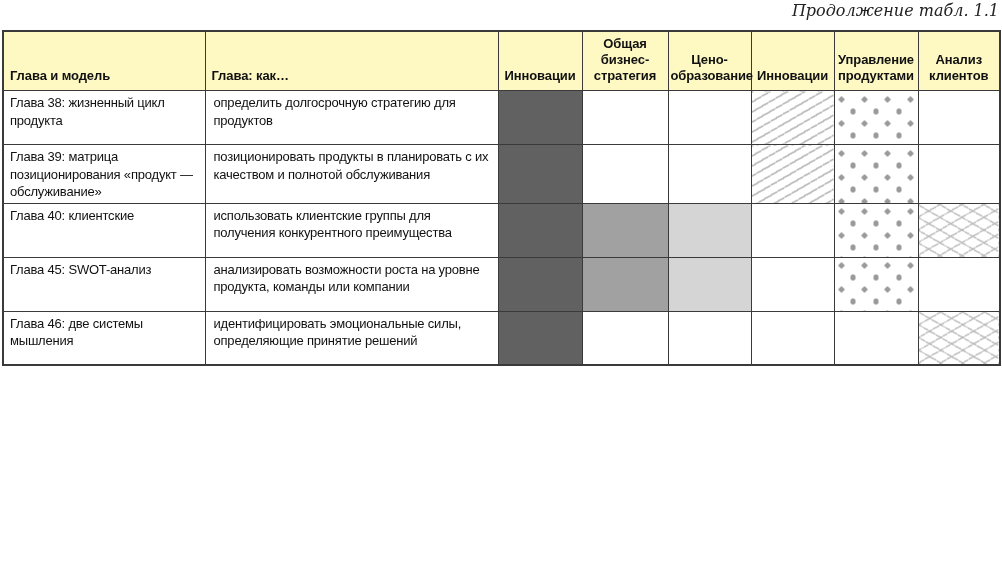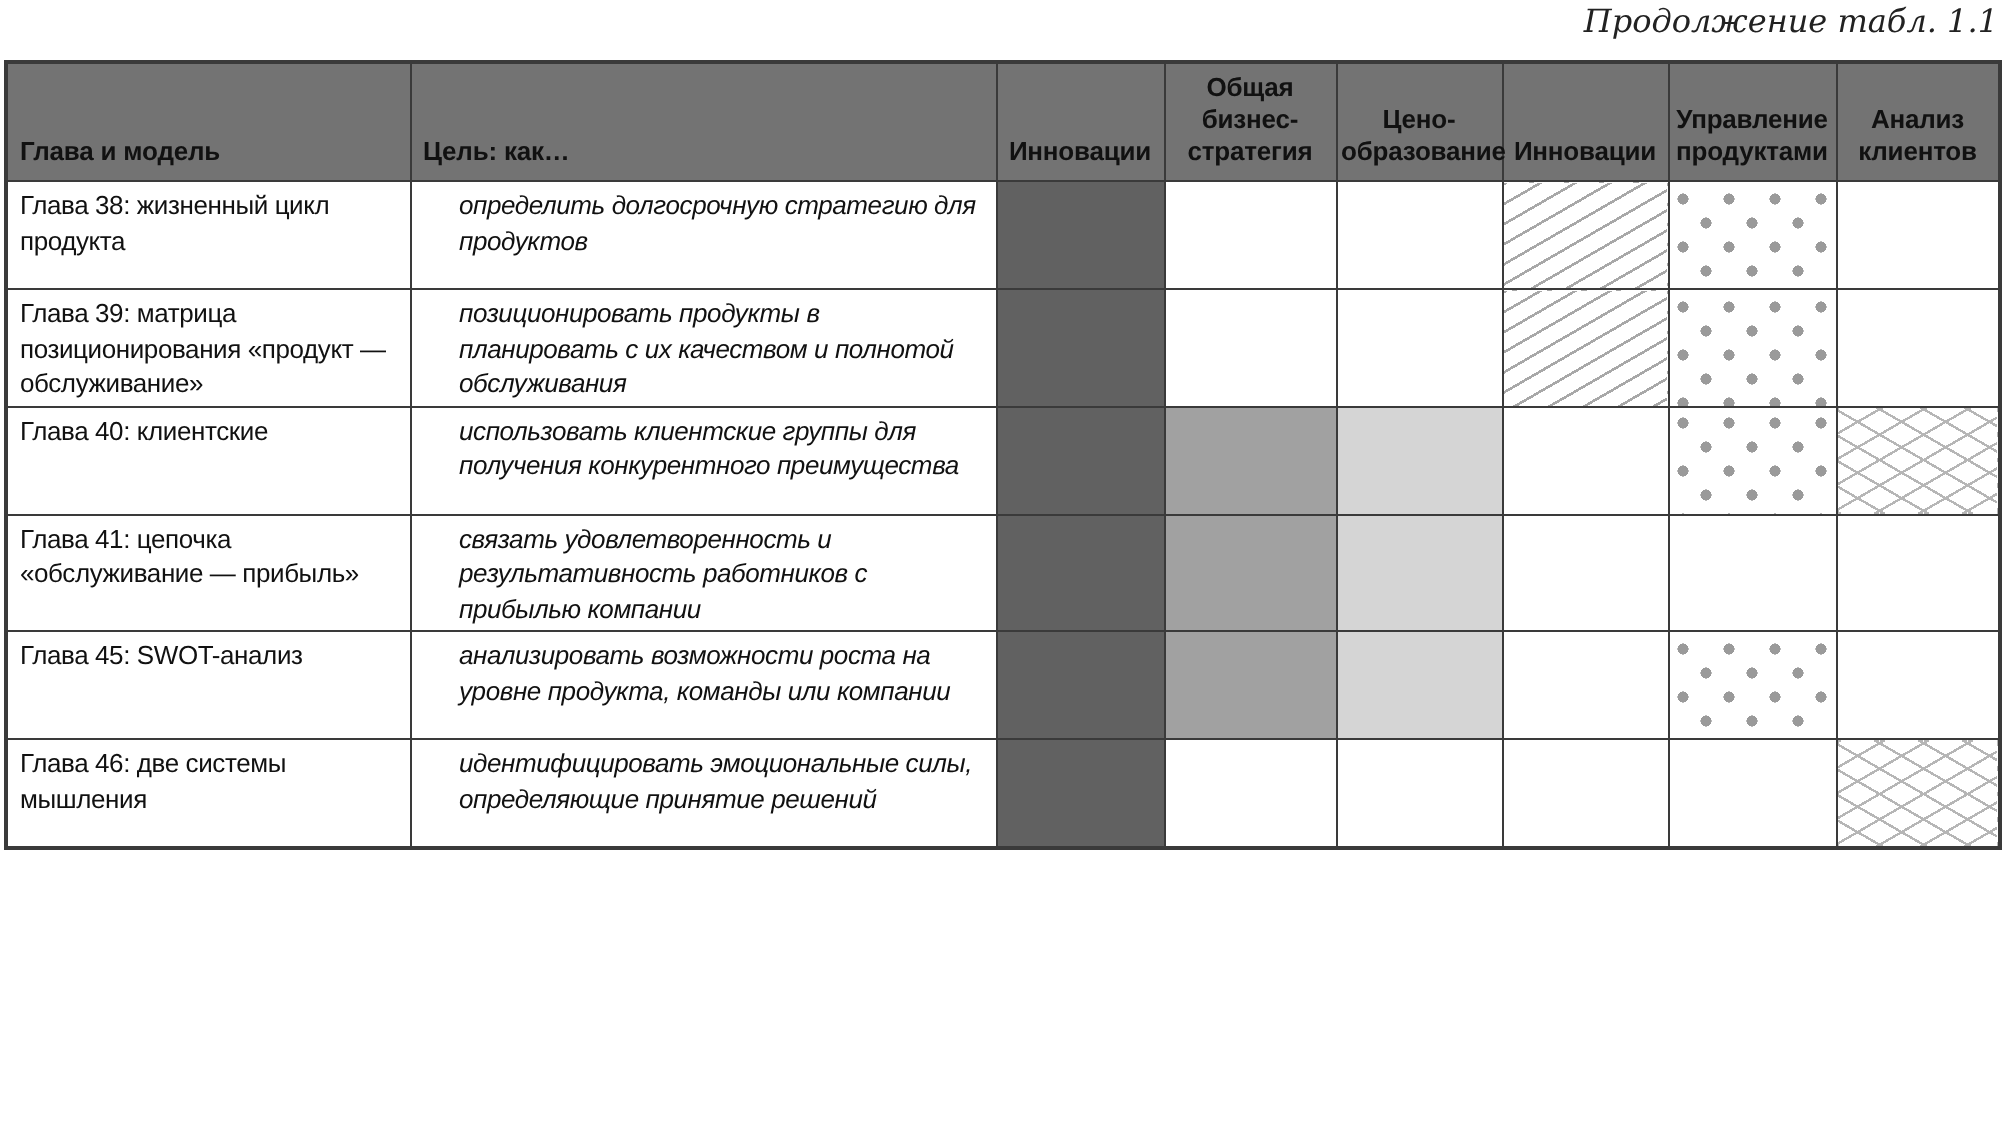--- a/index.html
+++ b/index.html
@@ -7,25 +7,25 @@
         font-family:"Liberation Sans",sans-serif;color:#111;}
   .caption{position:absolute;top:1px;right:3px;font-family:"DejaVu Serif",serif;
            font-style:italic;font-size:16px;color:#222;}
   table.matrix{position:absolute;top:30px;left:2px;width:997px;border-collapse:collapse;
                table-layout:fixed;border:2px solid #3a3a3a;}
   th,td{border:1.5px solid #3a3a3a;box-sizing:border-box;}
   thead tr{height:57px;}
   tbody tr{height:54px;}
   thead th{font-weight:bold;font-size:13px;line-height:16px;letter-spacing:-0.1px;
            vertical-align:bottom;text-align:left;padding:4px 5px 6px 6px;
-           white-space:pre-line;background:#737373;}
+           white-space:pre-line;background:#fef9c3;}
   thead th.center{text-align:center;padding:4px 2px 6px 2px;}
   tbody td{vertical-align:top;font-size:13px;line-height:17.5px;letter-spacing:-0.2px;
            padding:3px 6px 2px 6px;background:#fff;}
-  td.cell-goal{padding-left:24px;padding-right:6px;font-style:italic;}
+  td.cell-goal{padding-left:8px;padding-right:6px;}
   td.cell-mark{padding:0;}
   .fill-dark{background:#616161;}
   .fill-medium{background:#a1a1a1;}
   .fill-light{background:#d5d5d5;}
   .fill-hatch{background-color:#fff;background-image:
       repeating-linear-gradient(150deg,#a8a8a8 0,#a8a8a8 1.3px,rgba(0,0,0,0) 1.3px,rgba(0,0,0,0) 8.7px);}
   .fill-dots{background-color:#fff;background-image:
       radial-gradient(circle 2.8px at 7px 8px,#9a9a9a 98%,rgba(0,0,0,0) 100%),
       radial-gradient(circle 2.8px at 18.5px 20px,#9a9a9a 98%,rgba(0,0,0,0) 100%);
       background-size:23px 24px;}
@@ -47,21 +47,21 @@
       <col style="width:84px">
       <col style="width:86px">
       <col style="width:83px">
       <col style="width:83px">
       <col style="width:84px">
       <col style="width:82px">
     </colgroup>
     <thead>
       <tr>
         <th>Глава и модель</th>
-        <th>Цель: как…</th>
+        <th>Глава: как…</th>
         <th class="center">Инновации</th>
         <th class="center">Общая
 бизнес-
 стратегия</th>
         <th class="center">Цено-
 образование</th>
         <th class="center">Инновации</th>
         <th class="center">Управление
 продуктами</th>
         <th class="center">Анализ
@@ -93,30 +93,20 @@
           <td class="cell-chapter">Глава 40: клиентские</td>
           <td class="cell-goal">использовать клиентские группы для получения конкурентного преимущества</td>
           <td class="cell-mark fill-dark"></td>
           <td class="cell-mark fill-medium"></td>
           <td class="cell-mark fill-light"></td>
           <td class="cell-mark fill-none"></td>
           <td class="cell-mark fill-dots"></td>
           <td class="cell-mark fill-cross"></td>
         </tr>
         <tr>
-          <td class="cell-chapter">Глава 41: цепочка «обслуживание — прибыль»</td>
-          <td class="cell-goal">связать удовлетворенность и результативность работников с прибылью компании</td>
-          <td class="cell-mark fill-dark"></td>
-          <td class="cell-mark fill-medium"></td>
-          <td class="cell-mark fill-light"></td>
-          <td class="cell-mark fill-none"></td>
-          <td class="cell-mark fill-none"></td>
-          <td class="cell-mark fill-none"></td>
-        </tr>
-        <tr>
           <td class="cell-chapter">Глава 45: SWOT-анализ</td>
           <td class="cell-goal">анализировать возможности роста на уровне продукта, команды или компании</td>
           <td class="cell-mark fill-dark"></td>
           <td class="cell-mark fill-medium"></td>
           <td class="cell-mark fill-light"></td>
           <td class="cell-mark fill-none"></td>
           <td class="cell-mark fill-dots"></td>
           <td class="cell-mark fill-none"></td>
         </tr>
         <tr>

